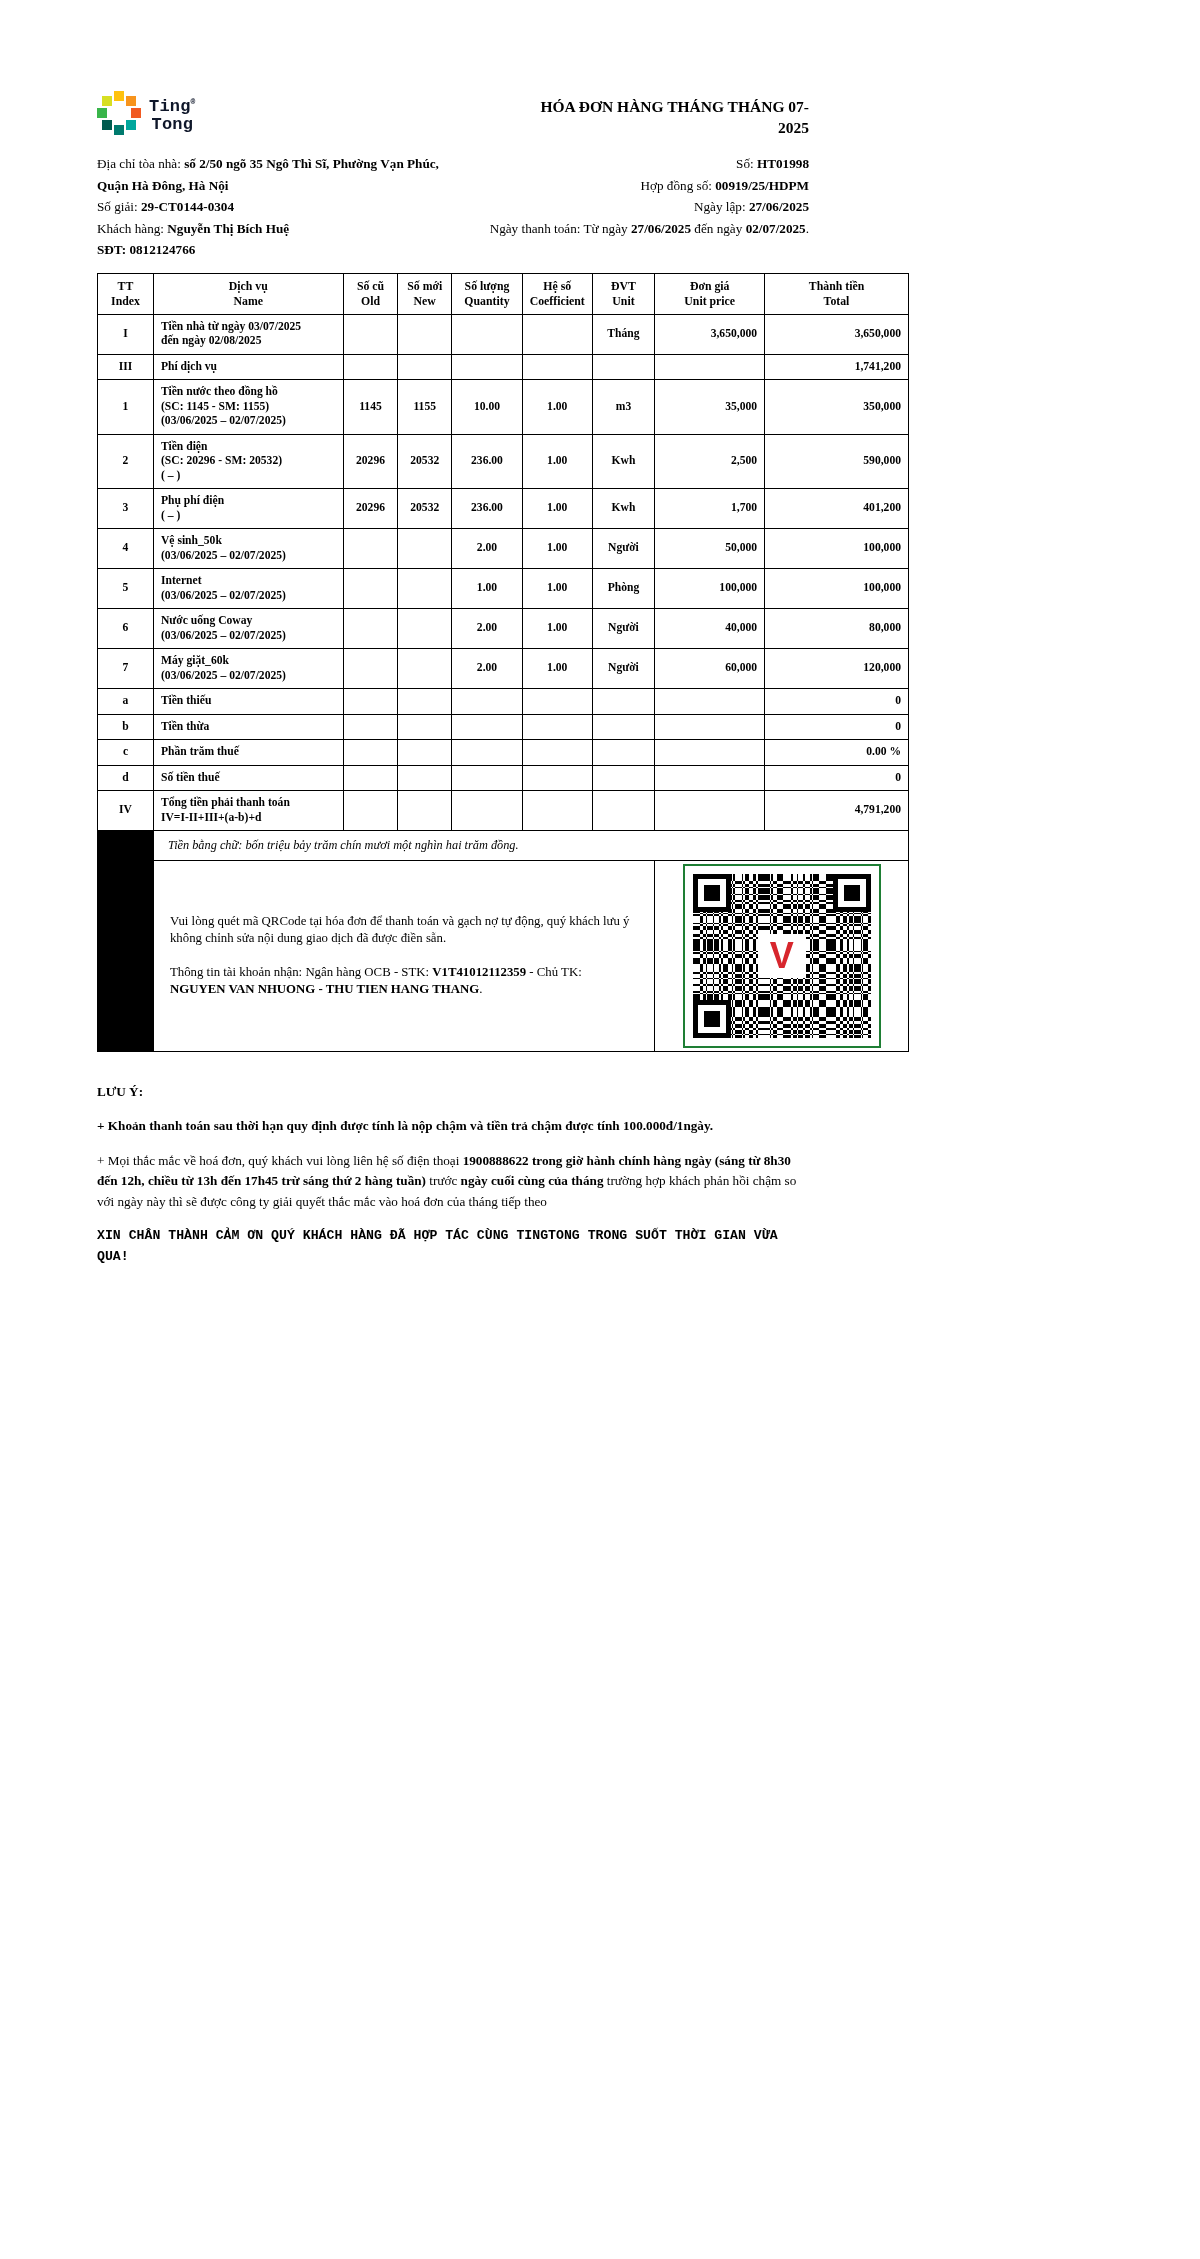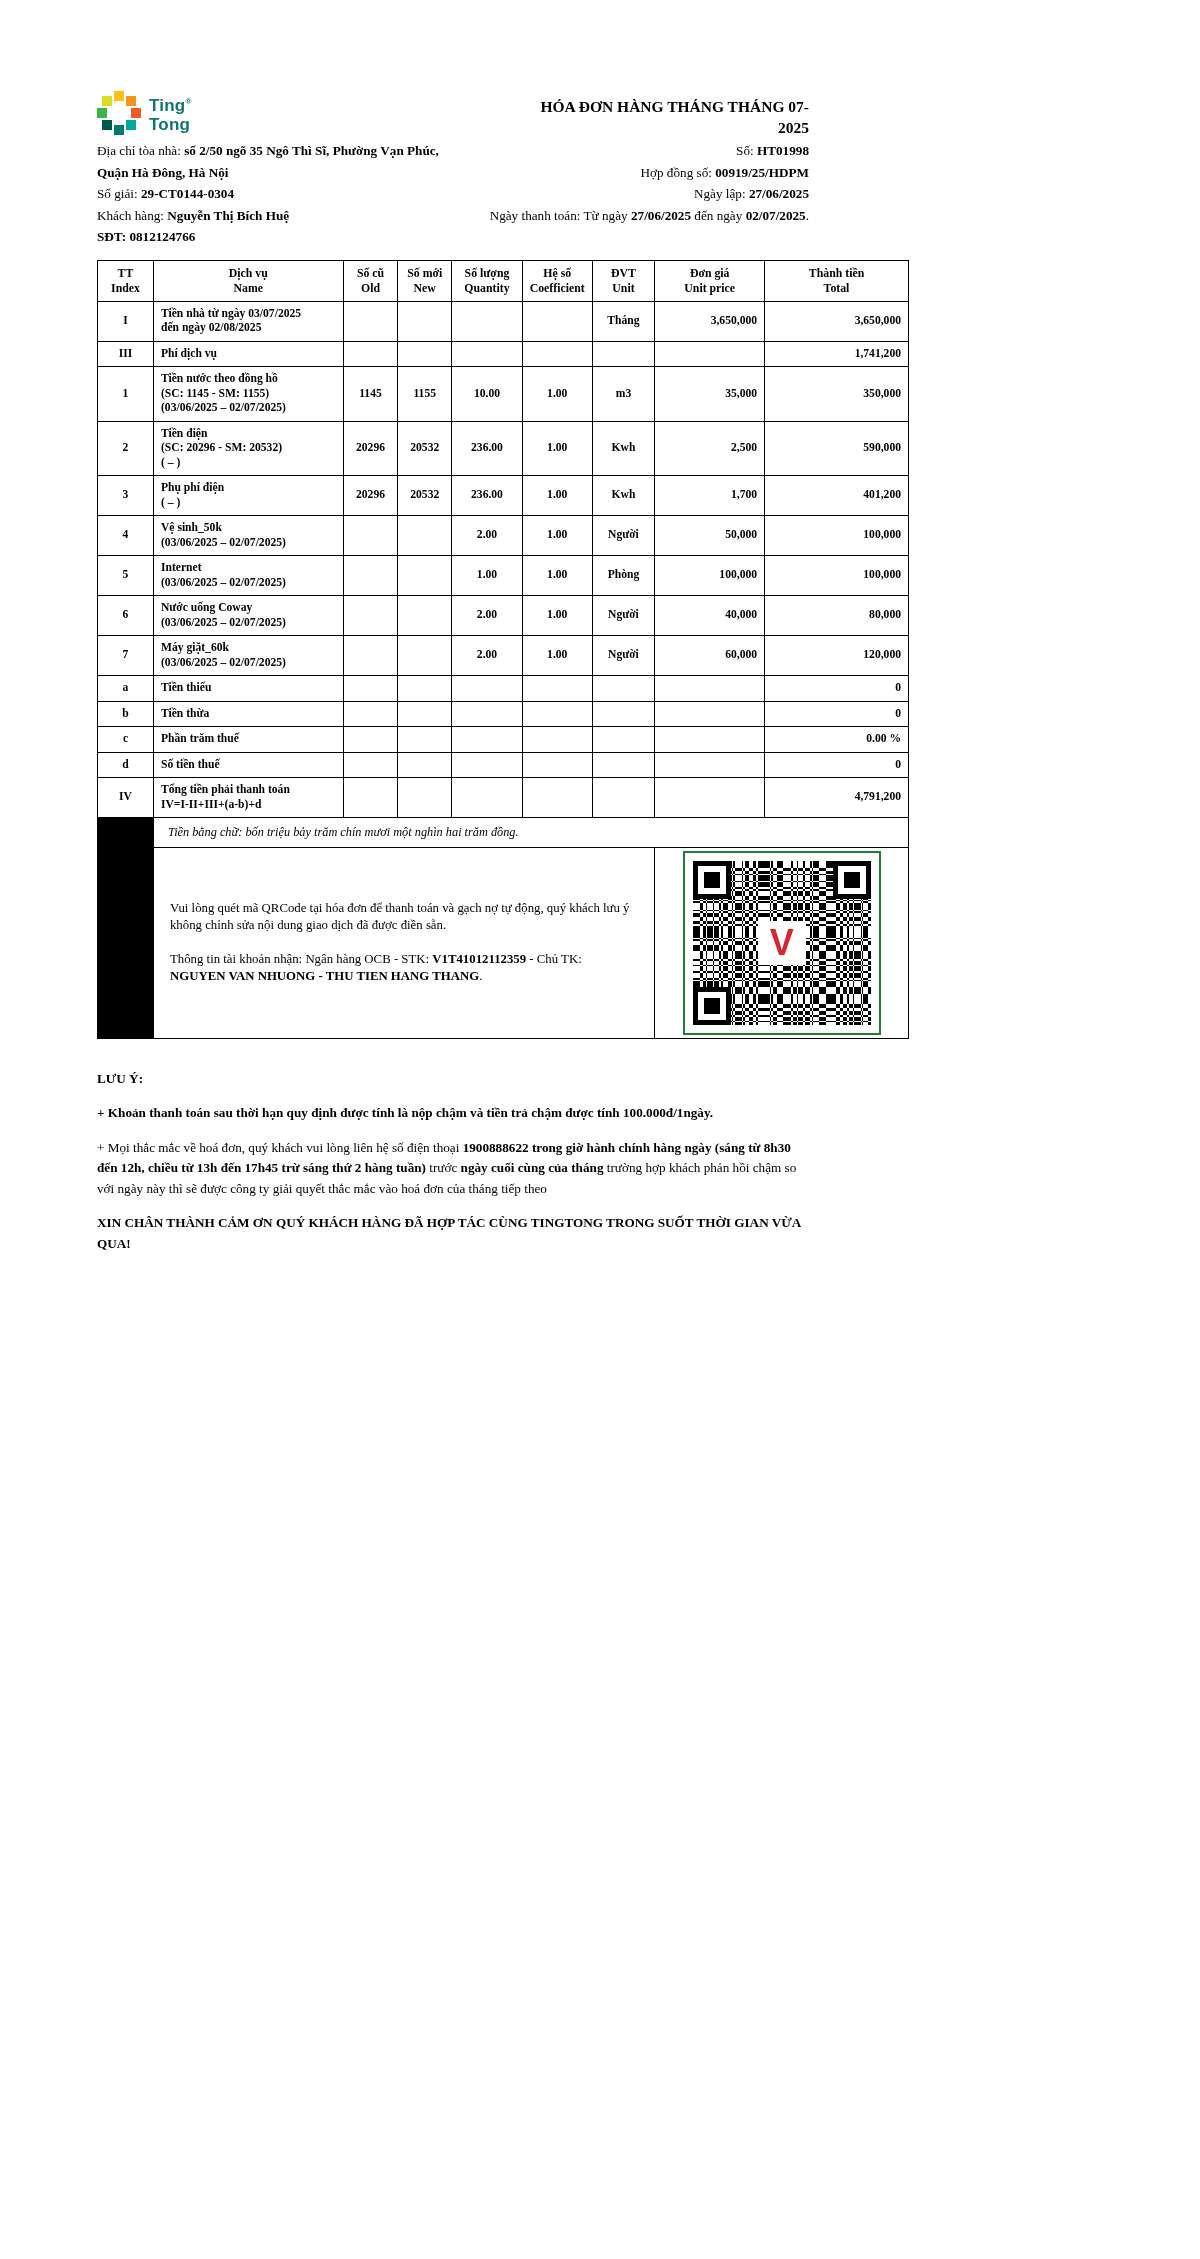--- a/index.html
+++ b/index.html
@@ -8,28 +8,28 @@
     width:1200px; height:2259px; position:relative;
     font-family:"Liberation Serif","DejaVu Serif",serif;
     color:#000;
   }
   .content { width:712px; margin-left:97px; padding-top:90px; }
 
   
   .header-row { display:flex; justify-content:space-between; align-items:flex-start; }
   .brand { display:flex; align-items:center; gap:8px; }
   .brand-name {
-    font-family:Liberation Sans, sans-serif;
-    font-weight:700; font-size:17px; line-height:19px; color:#0f766e; letter-spacing:.2px;
+    font-family:Liberation Mono, monospace;
+    font-weight:700; font-size:17px; line-height:19px; color:#0f172a; letter-spacing:.2px;text-align:center;
   }
   .brand-name .reg { font-size:8px; vertical-align:super; }
   .doc-title { margin-top:6px; text-align:right; font-weight:700; font-size:15.5px; line-height:21px; }
 
   
-  .info { margin-top:2px; font-size:13.2px; }
+  .info { margin-top:15px; font-size:13.2px; }
   .info-row { display:flex; justify-content:space-between; align-items:baseline; line-height:21.5px; min-height:21.5px; }
   .info-right { text-align:right; }
   b { font-weight:700; }
 
   
   .inv-table { border-collapse:collapse; table-layout:fixed; width:812px; margin-top:12px; }
   .inv-table th, .inv-table td {
     border:1px solid #000; padding:5px 5px; vertical-align:middle;
     font-weight:700; font-size:11.6px; line-height:14.5px; word-wrap:break-word;
   }
@@ -66,21 +66,21 @@
   .qr-logo {
     position:absolute; top:50%; left:50%; transform:translate(-50%,-50%);
     width:48px; height:44px; background:#fff; display:flex; align-items:center; justify-content:center;
   }
   .qr-logo span { font-family:"Liberation Sans","DejaVu Sans",sans-serif; font-weight:700; font-size:36px; line-height:1; color:#d7262d; }
 
   
   .notes { margin-top:30px; font-size:13.2px; line-height:20.5px; width:712px; }
   .notes p { margin-bottom:14px; }
   .note-bold { font-weight:700; }
-  .thanks { margin-bottom:0; }
+  .thanks { margin-bottom:0;font-family:Liberation Mono, monospace; }
 </style>
 </head>
 <body>
 
 <div class="content">
 
   <div class="header-row">
     <div class="brand">
       <svg width="44" height="46" viewBox="0 0 44 46" aria-hidden="true">
         <rect x="17" y="1" width="10" height="10" fill="#FFC20E"></rect>

